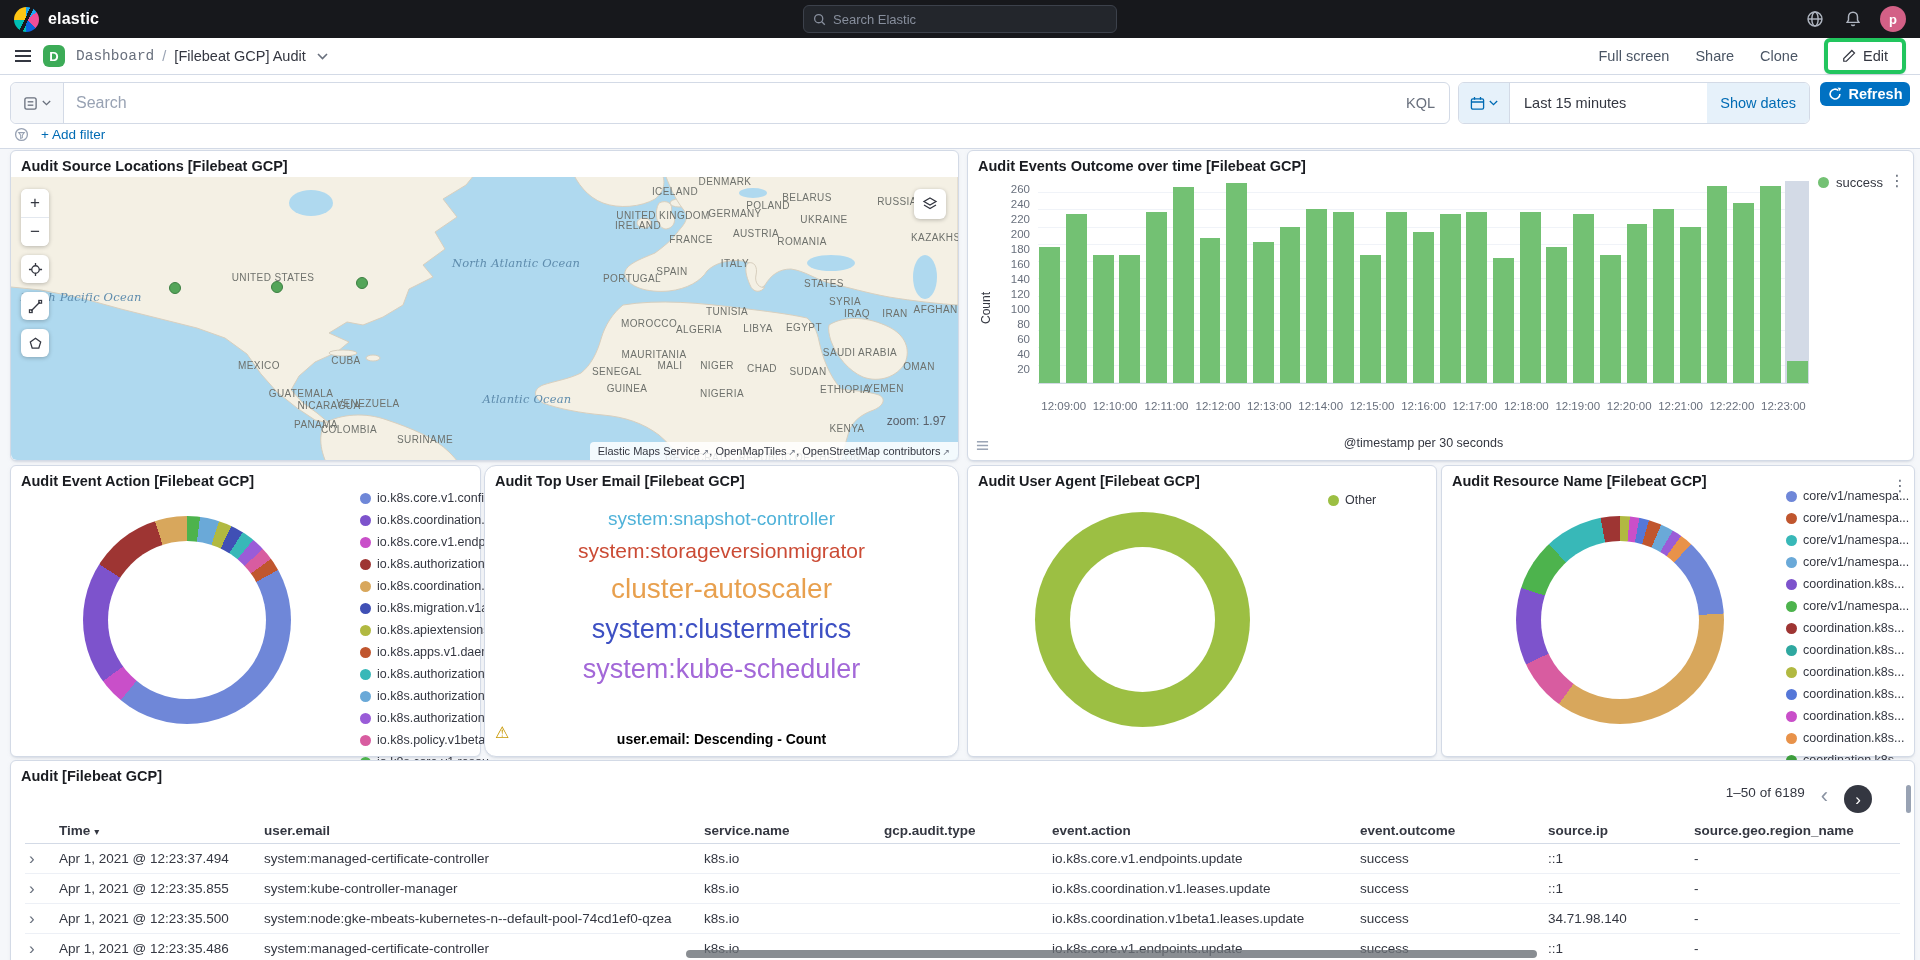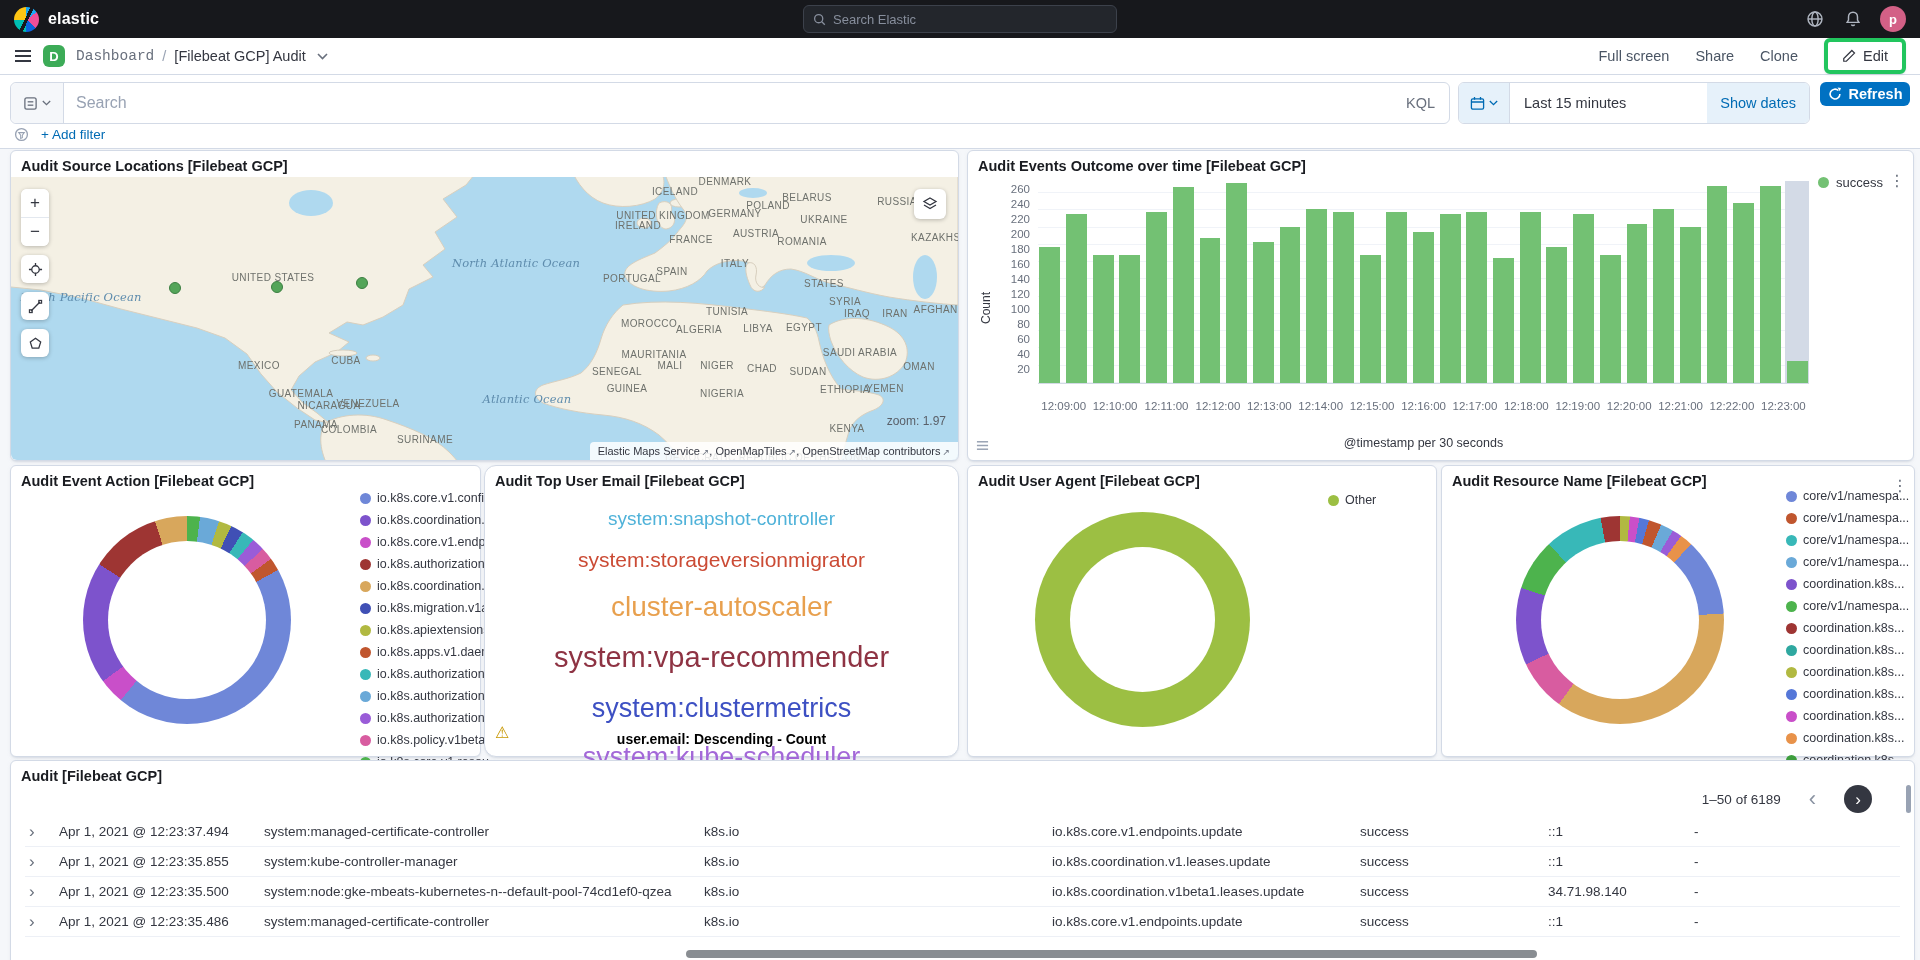--- a/index.html
+++ b/index.html
@@ -99,36 +99,36 @@
   .vlegend{position:absolute;top:26px;right:8px;display:flex;flex-direction:column;gap:9px;}
   .legend-item{display:flex;align-items:center;gap:6px;height:13px;}
   .legend-dot{width:11px;height:11px;border-radius:50%;flex:0 0 auto;}
   .legend-text{font-size:12.5px;color:#343741;white-space:nowrap;line-height:13px;}
 
   .ea-panel{left:10px;top:465px;width:469px;height:290px;}
   .ea-donut{width:208px;height:208px;left:72px;top:50px;}
   .ea-legend{width:112px;}
 
   .tu-panel{left:484px;top:465px;width:473px;height:290px;border-radius:12px;}
-  .tagcloud{position:absolute;left:0;right:0;top:42px;display:flex;flex-direction:column;align-items:center;gap:19px;}
+  .tagcloud{position:absolute;left:0;right:0;top:42px;display:flex;flex-direction:column;align-items:center;gap:10px;}
   .tag{line-height:1.12;white-space:nowrap;}
   .tc-footer{position:absolute;left:0;right:0;bottom:9px;text-align:center;font-size:14px;font-weight:700;color:#000;}
   .tc-warn{position:absolute;left:10px;bottom:14px;color:#C79700;font-size:16px;}
 
   .ua-panel{left:967px;top:465px;width:468px;height:290px;}
   .ua-donut{width:215px;height:215px;left:67px;top:46px;}
   .ua-legend{width:100px;top:28px;}
 
   .rn-panel{left:1441px;top:465px;width:472px;height:290px;}
   .rn-donut{width:208px;height:208px;left:74px;top:50px;}
   .rn-legend{width:120px;top:24px;}
 
   
   .tbl-panel{left:10px;top:760px;width:1903px;height:220px;}
-  .pagination{position:absolute;right:42px;top:24px;display:flex;align-items:center;gap:28px;}
+  .pagination{position:absolute;right:42px;top:24px;display:flex;gap:16px;}
   .pg-count{font-size:13.5px;color:#343741;}
   .pg-prev{color:#8A93A2;font-size:22px;line-height:1;}
   .pg-next{width:28px;height:28px;border-radius:50%;background:#343741;color:#fff;display:flex;align-items:center;justify-content:center;font-size:17px;line-height:1;}
   .vscroll{position:absolute;right:3px;top:24px;width:5px;height:28px;background:#98A2B3;border-radius:3px;}
   .datatable{position:absolute;left:14px;right:14px;top:56px;}
   .thead,.tr{display:grid;grid-template-columns:34px 205px 440px 180px 168px 308px 188px 146px 1fr;align-items:center;}
   .thead{height:26px;border-bottom:1px solid #D3DAE6;}
   .th{font-size:13.5px;font-weight:700;color:#343741;white-space:nowrap;overflow:hidden;}
   .sort-arrow{font-size:10px;color:#343741;margin-left:4px;}
   .tr{height:29px;border-bottom:1px solid #EDF0F6;}
@@ -572,21 +572,20 @@
       </div>
     </div>
 </div>
 
 <div class="panel tu-panel">
   <div class="panel-title">Audit Top User Email [Filebeat GCP]</div>
   <div class="tagcloud">
       <div class="tag" style="color: rgb(79, 178, 217); font-size: 19px;">system:snapshot-controller</div>
       <div class="tag" style="color: rgb(203, 75, 53); font-size: 21px;">system:storageversionmigrator</div>
       <div class="tag" style="color: rgb(232, 160, 78); font-size: 28px;">cluster-autoscaler</div>
-      <div class="tag" style="color: rgb(142, 51, 67); font-size: 29px;">system:vpa-recommender</div>
       <div class="tag" style="color: rgb(61, 80, 195); font-size: 27px;">system:clustermetrics</div>
       <div class="tag" style="color: rgb(163, 104, 216); font-size: 27px;">system:kube-scheduler</div>
     </div>
   <div class="tc-warn">⚠</div>
   <div class="tc-footer">user.email: Descending - Count</div>
 </div>
 
 <div class="panel ua-panel">
   <div class="panel-title">Audit User Agent [Filebeat GCP]</div>
   <div class="donut thick ua-donut" style="background: conic-gradient(rgb(156, 191, 67) 0%, rgb(156, 191, 67) 100%);"></div>
@@ -660,20 +659,31 @@
 
 <div class="panel tbl-panel">
   <div class="panel-title">Audit [Filebeat GCP]</div>
   <div class="pagination">
     <span class="pg-count">1–50 of 6189</span>
     <span class="pg-prev">‹</span>
     <span class="pg-next">›</span>
   </div>
   <div class="vscroll"></div>
   <div class="datatable">
+    <div class="thead">
+        <div class="th"></div>
+        <div class="th">Time<span class="sort-arrow">▾</span></div>
+        <div class="th">user.email</div>
+        <div class="th">service.name</div>
+        <div class="th">gcp.audit.type</div>
+        <div class="th">event.action</div>
+        <div class="th">event.outcome</div>
+        <div class="th">source.ip</div>
+        <div class="th">source.geo.region_name</div>
+      </div>
     <div>
         <div class="tr">
           <div class="td expander">›</div>
           <div class="td">Apr 1, 2021 @ 12:23:37.494</div>
           <div class="td">system:managed-certificate-controller</div>
           <div class="td">k8s.io</div>
           <div class="td"></div>
           <div class="td">io.k8s.core.v1.endpoints.update</div>
           <div class="td">success</div>
           <div class="td">::1</div>

